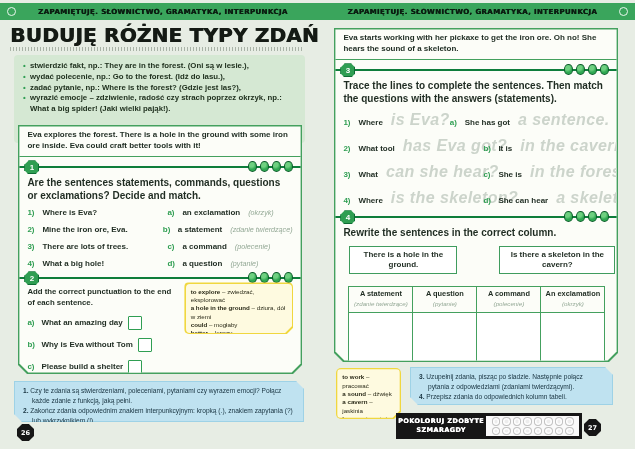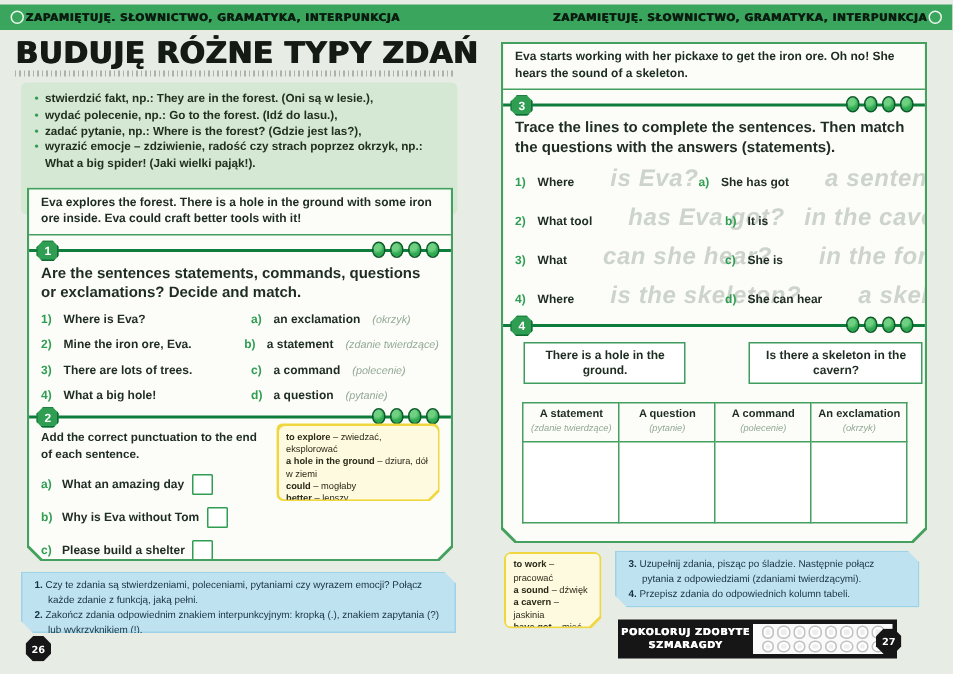--- a/index.html
+++ b/index.html
@@ -1,20 +1,20 @@
 <!DOCTYPE html>
 <html><head>
 <meta charset="utf-8">
 <style>
   html,body{margin:0;padding:0}
   body{position:relative;width:635px;height:449px;background:#e7ede4;font-family:"Liberation Sans",sans-serif;color:#1f2c22;overflow:hidden}
 
   
   .header-bar{position:absolute;top:3px;left:0;right:0;height:17px;background:#3aa55c;display:flex;align-items:center;justify-content:space-between;padding:0 7px;box-sizing:border-box}
-  .hgroup{display:flex;align-items:center;gap:1px}
+  .hgroup{display:flex;align-items:center;gap:22px}
   .htext{font-size:7px;font-weight:900;letter-spacing:.4px;color:#0b1d11;text-shadow:.5px 0 #0b1d11;font-family:"DejaVu Sans",sans-serif}
   .hcircle{width:7px;height:7px;border:1.5px solid #eaf6ee;border-radius:50%}
 
   
   .page-title{position:absolute;left:10px;top:23px;font-size:20px;font-weight:900;letter-spacing:.2px;color:#141a14;font-family:"DejaVu Sans",sans-serif;text-shadow:.8px 0 #141a14}
   .title-dashes{position:absolute;left:10px;top:47px;width:294px;height:4px;background:repeating-linear-gradient(90deg,#a9b3a7 0 1px,transparent 1px 3px)}
 
   
   .info-box{position:absolute;left:14px;top:55px;width:291px;height:88px;background:#d5e8d3;border-radius:4px;padding:6px 8px;box-sizing:border-box;font-size:7.8px;font-weight:700;line-height:1.38;color:#20311f}
   .bullet{position:relative;padding-left:8px}
@@ -38,21 +38,21 @@
 
   .ex-instruction{font-size:10px;font-weight:600;padding:2px 8px 3px;line-height:1.3}
 
   .match-list{padding:3px 8px 0;display:flex;flex-direction:column;gap:8px}
   .match-row{display:flex;align-items:baseline}
   .m-left{width:140px;display:flex;gap:5px;align-items:baseline}
   .m-right{flex:1;display:flex;gap:5px;align-items:baseline}
   .idx{color:#2f9e52;font-weight:700;font-size:8px;min-width:10px}
   .m-text{font-size:8px;font-weight:600;white-space:nowrap}
   .trans{font-style:italic;color:#94a996;font-weight:400;font-size:7.2px;margin-left:3px;white-space:nowrap}
-  .trace{font-style:italic;color:#ccd4cb;font-weight:600;letter-spacing:.4px;margin-left:19px;white-space:nowrap}
+  .trace{font-style:italic;color:#ccd4cb;font-weight:600;letter-spacing:.4px;margin-left:3px;white-space:nowrap}
 
   .ex2-wrap{position:relative;padding:0 8px}
   .ex2-instr{font-size:7.8px;font-weight:600;width:150px;line-height:1.3;padding-top:2px}
   .punct-row{display:flex;align-items:center;margin-top:8px;font-size:8px;font-weight:600}
   .punct-row .idx{margin-right:4px}
   .punct-box{width:12px;height:12px;border:1.2px solid #2f9e52;background:#fff;margin-left:5px;border-radius:1px}
 
   
   .vocab-cut{clip-path:polygon(0 0,100% 0,100% calc(100% - 7px),calc(100% - 7px) 100%,0 100%)}
   .vocab-outer{position:absolute;background:#f0d73f;border-radius:5px}
@@ -73,21 +73,21 @@
   .etable td{height:54px;background:#fff}
 
   
   .blue-box{position:absolute;background:#bfe2f0;clip-path:polygon(0 0,calc(100% - 8px) 0,100% 8px,100% 100%,8px 100%,0 calc(100% - 8px));padding:5px 9px;box-sizing:border-box;font-size:6.6px;line-height:1.5;color:#17323f;box-shadow:inset 0 0 0 1px #9ed2e6}
   .blue-left{left:14px;top:381px;width:290px;height:41px}
   .blue-right{left:410px;top:367px;width:203px;height:38px}
   .bnum{font-weight:700}
   .bitem{padding-left:9px;text-indent:-9px}
 
   
-  .tracker{position:absolute;left:412px;top:413px;width:186px;height:26px;background:#161616;display:flex;align-items:center}
+  .tracker{position:absolute;left:396px;top:413px;width:186px;height:26px;background:#161616;display:flex;align-items:center}
   .tracker-label{width:90px;text-align:center;color:#fff;font-size:6.4px;font-weight:900;letter-spacing:.5px;line-height:1.45;font-family:"DejaVu Sans",sans-serif;text-shadow:.4px 0 #fff}
   .tracker-slots{flex:1;height:20px;margin-right:3px;background:#fafafa;display:flex;flex-wrap:wrap;align-content:center;justify-content:center;column-gap:2px;row-gap:1px;padding:0 1px}
   .emerald-slot{width:8.5px;height:8.5px;border:1px solid #c2c2c2;border-radius:50%/46%;background:#ededed;box-shadow:inset 0 0 0 1.5px #fff;box-sizing:border-box;display:inline-block}
 
   
   .page-badge{position:absolute;width:17px;height:17px;background:#161616;clip-path:polygon(30% 0,70% 0,100% 30%,100% 70%,70% 100%,30% 100%,0 70%,0 30%);color:#fff;font-size:6.5px;font-weight:700;display:flex;align-items:center;justify-content:center;font-family:"DejaVu Sans",sans-serif}
   .badge-26{left:17px;top:424px}
   .badge-27{left:584px;top:419px}
 </style>
 </head>
@@ -301,20 +301,21 @@
       <div class="divider-line"></div>
       <div class="ex-badge">4</div>
       <div class="emeralds">
           <span class="emerald-icon"></span>
           <span class="emerald-icon"></span>
           <span class="emerald-icon"></span>
           <span class="emerald-icon"></span>
         </div>
     </div>
 
+    <div class="ex-instruction">Rewrite the sentences in the correct column.</div>
 
     <div class="cards">
       <div class="sentence-card">There is a hole in the ground.</div>
       <div class="sentence-card">Is there a skeleton in the cavern?</div>
     </div>
 
     <table class="etable">
       <tbody>
           <tr>
         <th>

